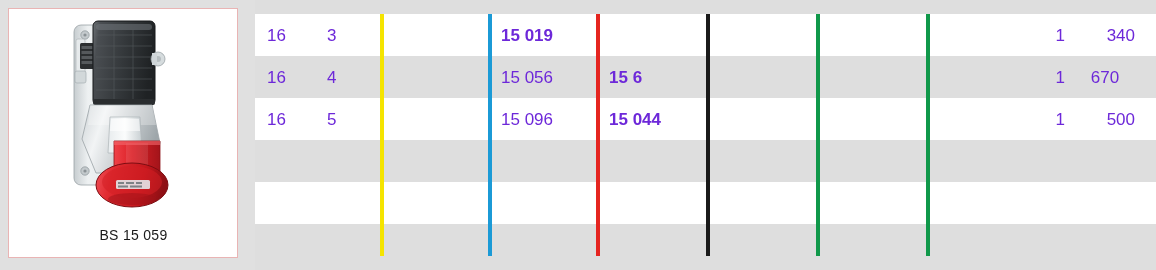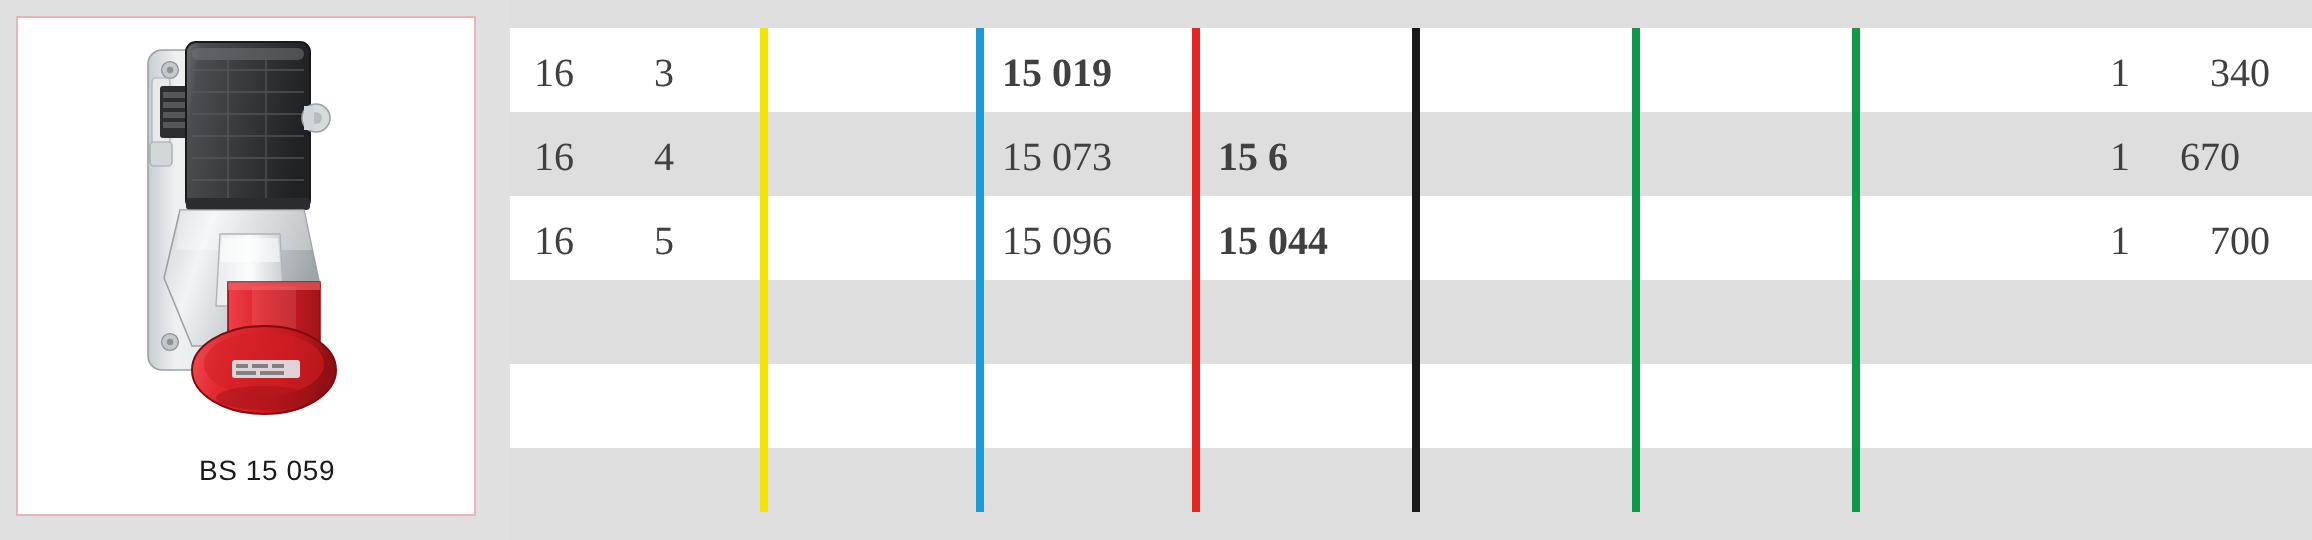--- a/index.html
+++ b/index.html
@@ -33,25 +33,25 @@
   
   .table-zone{position:absolute;left:255px;top:0;width:901px;height:270px;}
   .band{position:absolute;left:0;width:901px;}
   .band.grey{background:#dedede;}
   .band.white{background:#ffffff;}
 
   .vline{position:absolute;top:14px;height:242px;width:4px;}
 
   .cell{
     position:absolute;
-    font-size:20px;
-    color:#404040;
+    font-size:17px;
+    color:#6d28d9;
     line-height:1;
     white-space:pre;
-    font-family:Liberation Serif, serif;
+    font-family:Liberation Sans, sans-serif;
   }
   .cell.b{font-weight:bold;text-align:center;}
   .cell.r{text-align:right;}
 </style>
 </head>
 <body style="background: rgb(224, 224, 224);">
 
 <div id="root">
 
   <div class="img-panel">
@@ -178,26 +178,26 @@
         <div class="vline" style="left: 671px; background: rgb(16, 152, 74);"></div>
       </div>
     <div id="cells">
         <div class="cell" style="left: 12px; top: 27px;">16</div>
         <div class="cell" style="left: 72px; top: 27px;">3</div>
         <div class="cell b" style="left: 246px; top: 27px;">15 019</div>
         <div class="cell r" style="left: 760px; width: 50px; top: 27px;">1</div>
         <div class="cell r" style="left: 820px; width: 60px; top: 27px;">340</div>
         <div class="cell" style="left: 12px; top: 69px;">16</div>
         <div class="cell" style="left: 72px; top: 69px;">4</div>
-        <div class="cell" style="left: 246px; top: 69px;">15 073</div>
+        <div class="cell" style="left: 246px; top: 69px;">15 056</div>
         <div class="cell b" style="left: 354px; top: 69px;">15 6</div>
         <div class="cell r" style="left: 760px; width: 50px; top: 69px;">1</div>
         <div class="cell r" style="left: 820px; width: 60px; top: 69px; text-align: center;">670</div>
         <div class="cell" style="left: 12px; top: 111px;">16</div>
         <div class="cell" style="left: 72px; top: 111px;">5</div>
         <div class="cell" style="left: 246px; top: 111px; text-align: right;">15 096</div>
         <div class="cell b" style="left: 354px; top: 111px;">15 044</div>
         <div class="cell r" style="left: 760px; width: 50px; top: 111px;">1</div>
-        <div class="cell r" style="left: 820px; width: 60px; top: 111px;">700</div>
+        <div class="cell r" style="left: 820px; width: 60px; top: 111px;">500</div>
       </div>
   </div>
 
 </div>
 
 </body></html>

